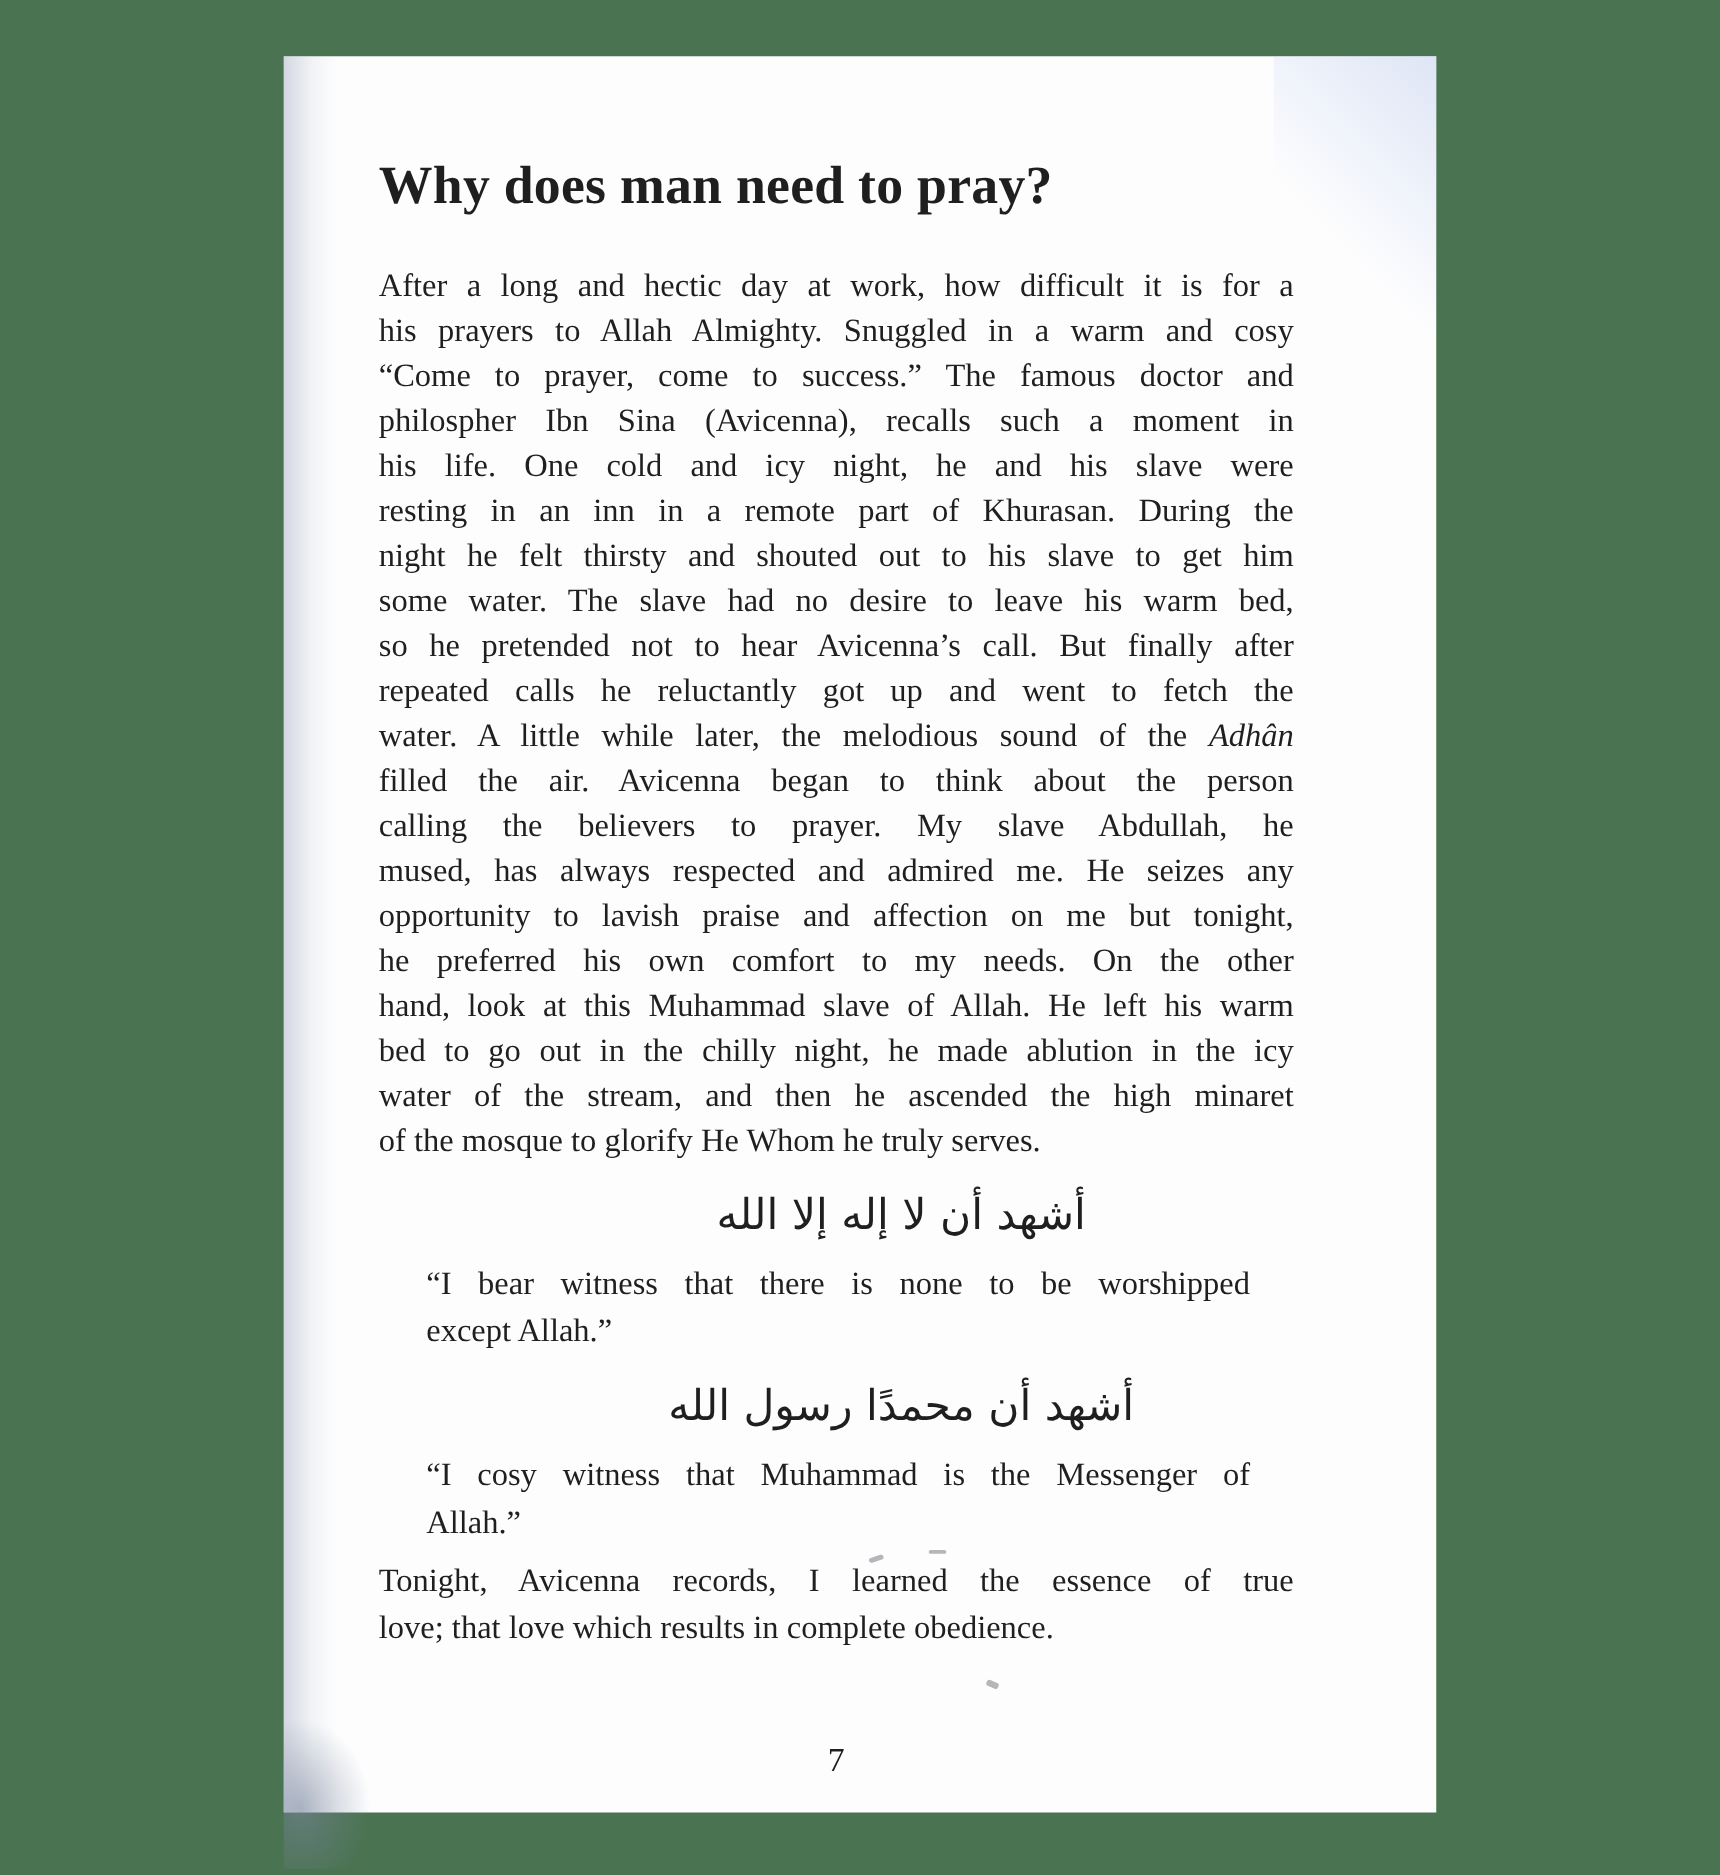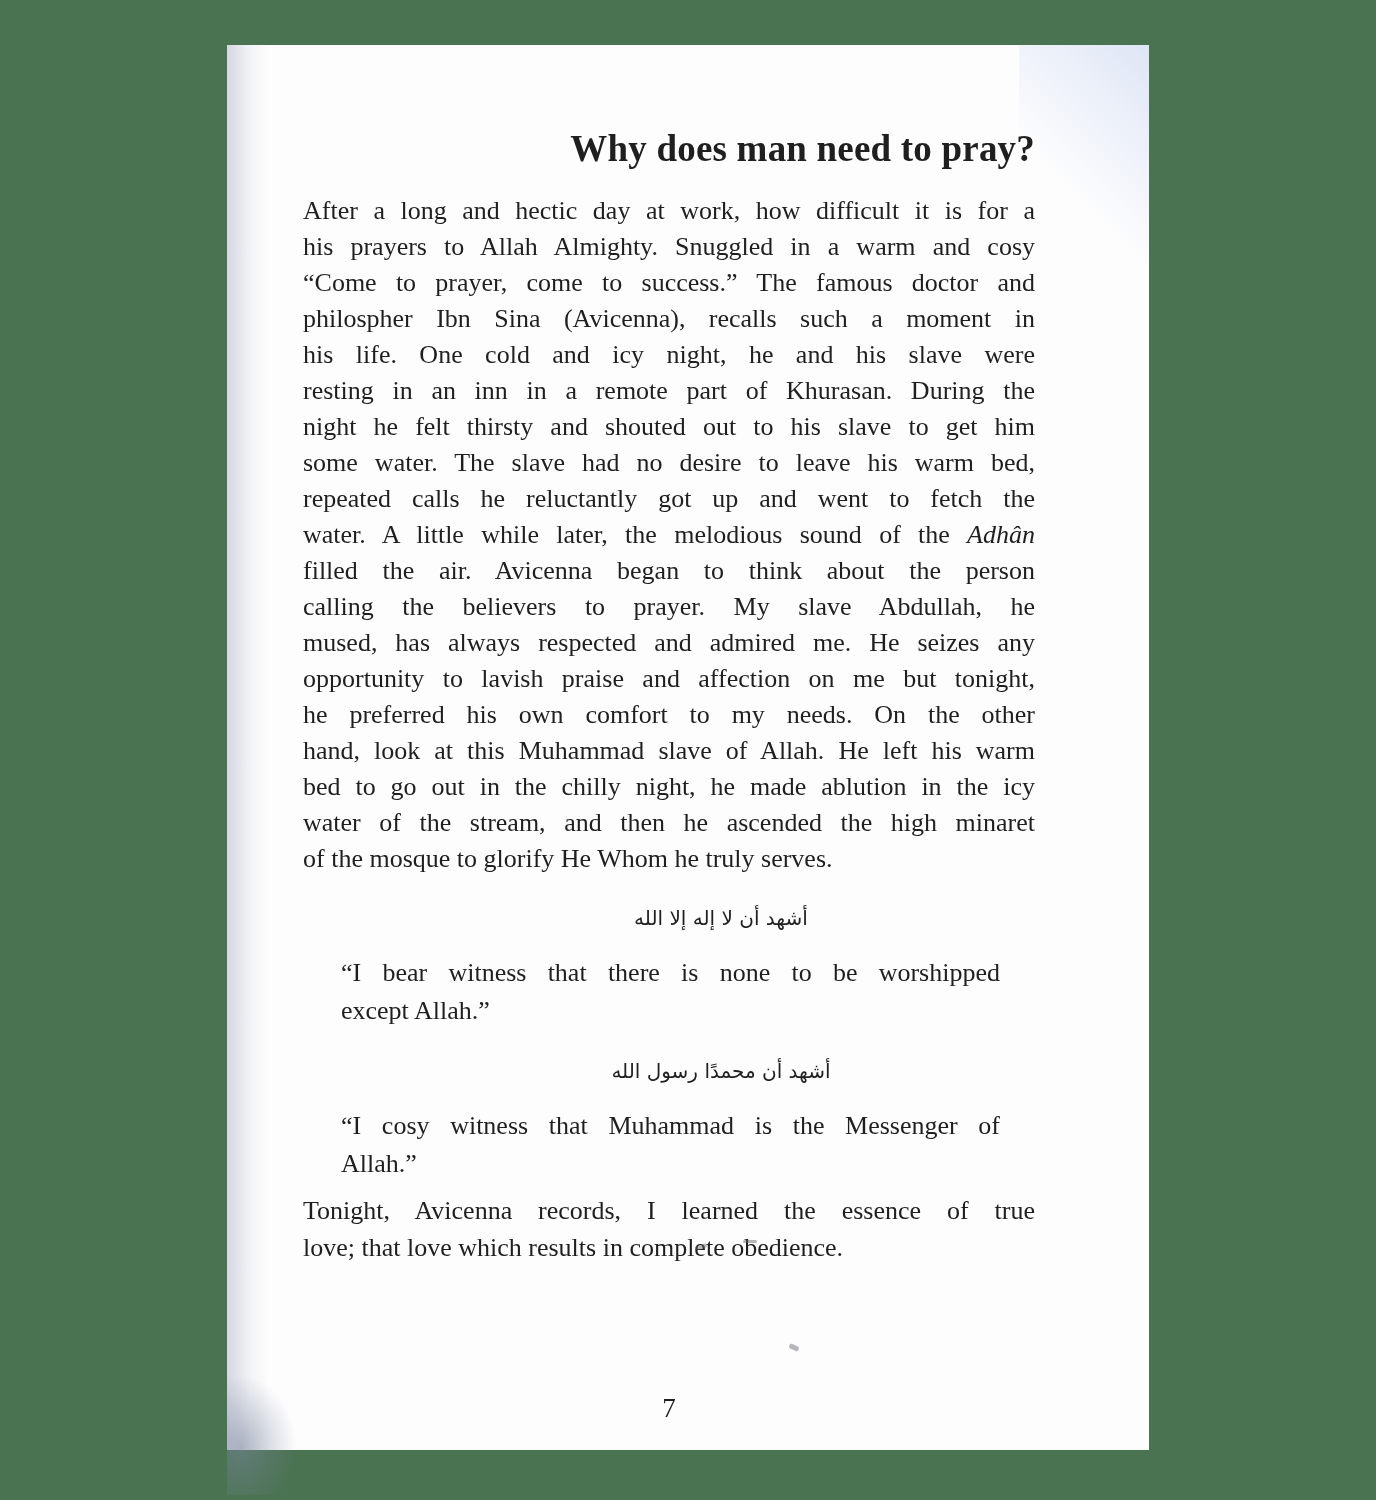--- a/index.html
+++ b/index.html
@@ -29,38 +29,38 @@
     background: radial-gradient(ellipse at 20% 60%, rgba(120,132,155,0.55), rgba(120,132,155,0) 70%);
   }
   .corner-tint {
     position: absolute; right: 0; top: 0; width: 130px; height: 280px;
     background: linear-gradient(225deg, rgba(196,210,238,0.55), rgba(196,210,238,0) 55%);
   }
   .text-col {
     position: absolute; left: 76px; top: 0; width: 732px;
   }
   .title {
-    margin-top: 83px; margin-bottom: 23px;
-    font-size: 37px; line-height: 42px; font-weight: bold;
-    text-align: right; color: var(--ink); letter-spacing: 0.2px;
+    margin-top: 83px; margin-bottom: 41px;
+    font-size: 43px; line-height: 42px; font-weight: bold;
+    text-align: left; color: var(--ink); letter-spacing: 0.2px;
   }
   .body-text { width: 732px; }
   .tline {
     font-size: 26px; line-height: 36px; color: var(--ink);
   }
   .jl { text-align: justify; text-align-last: justify; }
   .it { font-style: italic; }
   .para-block { margin: 0; }
   .para-block.last { margin-top: 9px; }
   .para-block.last .tline { line-height: 37px; }
   .quote-block { margin: 10px 0 0 38px; width: 659px; }
   .quote-block .tline { line-height: 38px; }
   .arabic-line {
     font-family: "DejaVu Sans", sans-serif;
-    font-size: 20px; line-height: 52px; margin-top: 15px;
+    font-size: 34px; line-height: 52px; margin-top: 15px;
     text-align: center; transform: translateX(52px);
     color: var(--ink);
   }
   .page-number {
     position: absolute; left: 76px; top: 1348px; width: 732px;
     text-align: center; font-size: 27px; color: var(--ink);
   }
   .smudge {
     position: absolute; background: rgba(90,95,105,0.45); border-radius: 2px;
   }
@@ -81,20 +81,21 @@
     <div class="body-text">
         <div class="para-block">
           <div class="tline jl"><span>After a long and hectic day at work, how difficult it is for a</span></div>
           <div class="tline jl"><span>his prayers to Allah Almighty. Snuggled in a warm and cosy</span></div>
           <div class="tline jl"><span>“Come to prayer, come to success.” The famous doctor and</span></div>
           <div class="tline jl"><span>philospher Ibn Sina (Avicenna), recalls such a moment in</span></div>
           <div class="tline jl"><span>his life. One cold and icy night, he and his slave were</span></div>
           <div class="tline jl"><span>resting in an inn in a remote part of Khurasan. During the</span></div>
           <div class="tline jl"><span>night he felt thirsty and shouted out to his slave to get him</span></div>
           <div class="tline jl"><span>some water. The slave had no desire to leave his warm bed,</span></div>
+          <div class="tline jl"><span>so he pretended not to hear Avicenna’s call. But finally after</span></div>
           <div class="tline jl"><span>repeated calls he reluctantly got up and went to fetch the</span></div>
           <div class="tline jl"><span>water. A little while later, the melodious sound of the </span><span class="it">Adhân</span></div>
           <div class="tline jl"><span>filled the air. Avicenna began to think about the person</span></div>
           <div class="tline jl"><span>calling the believers to prayer. My slave Abdullah, he</span></div>
           <div class="tline jl"><span>mused, has always respected and admired me. He seizes any</span></div>
           <div class="tline jl"><span>opportunity to lavish praise and affection on me but tonight,</span></div>
           <div class="tline jl"><span>he preferred his own comfort to my needs. On the other</span></div>
           <div class="tline jl"><span>hand, look at this Muhammad slave of Allah. He left his warm</span></div>
           <div class="tline jl"><span>bed to go out in the chilly night, he made ablution in the icy</span></div>
           <div class="tline jl"><span>water of the stream, and then he ascended the high minaret</span></div>

